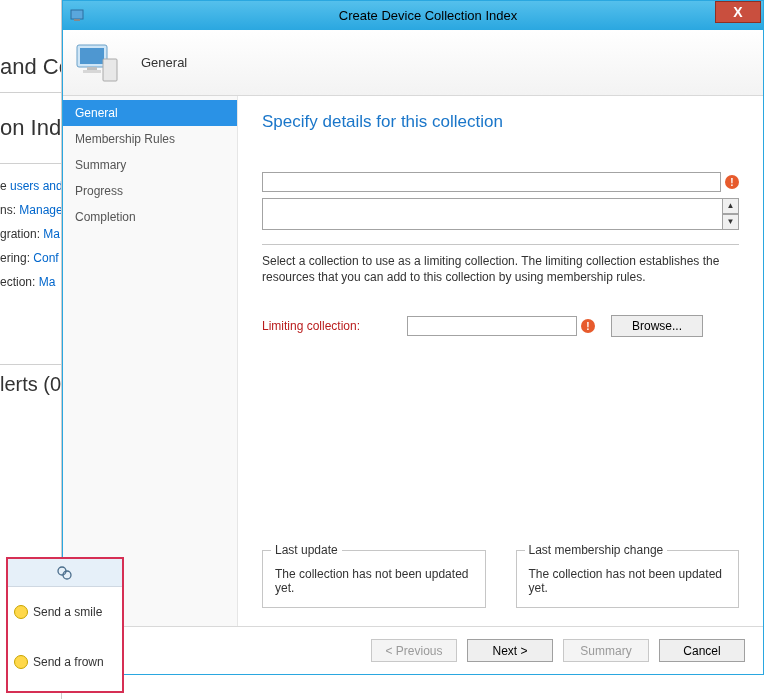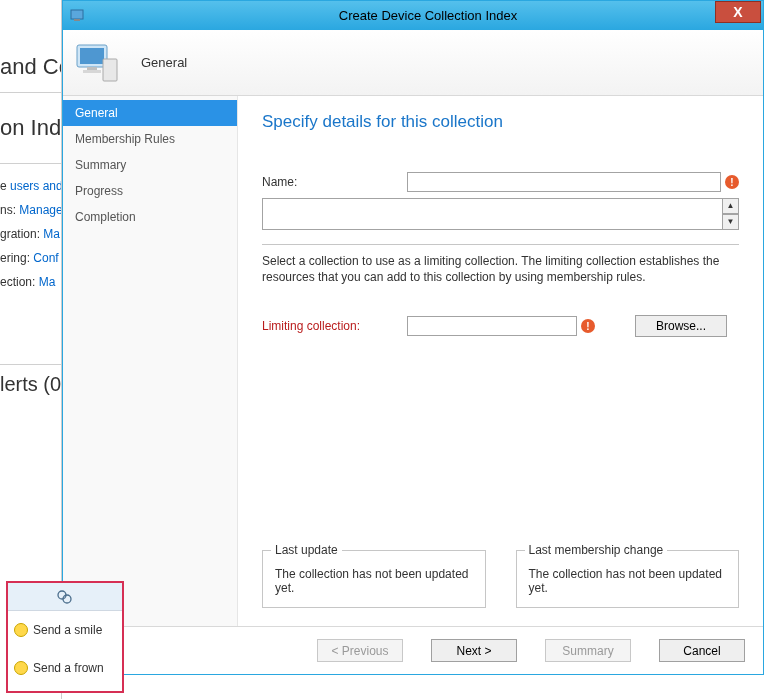--- a/index.html
+++ b/index.html
@@ -100,51 +100,51 @@
     color:#fff; font-size:10px; font-weight:bold;
     display:flex; align-items:center; justify-content:center;
   }
   .divider { border-top:1px solid #c6c6c6; margin:8px 0 8px 0; }
   .helptext { font-size:12px; color:#333; line-height:1.35; margin-bottom:30px; }
   .limrow { display:flex; align-items:center; }
   .limrow label { width:145px; font-size:12px; color:#b91c1c; }
   .limrow input { width:170px; height:20px; border:1px solid #a3a3a3; font-size:12px; padding:1px 3px; }
   .limrow .valicon { margin-left:4px; margin-top:0; }
   .limrow button {
-    margin-left:40px; width:92px; height:22px;
+    margin-left:16px; width:92px; height:22px;
     background:#efefef; border:1px solid #a0a0a0; font-size:12px; cursor:pointer;
   }
   .groups { display:flex; gap:30px; margin-top:auto; margin-bottom:8px; }
   .group { flex:1; border:1px solid #c6c6c6; padding:16px 12px 12px 12px; position:relative; font-size:12px; color:#333; }
   .group .glabel { position:absolute; top:-8px; left:8px; background:#fff; padding:0 4px; font-size:12px; color:#333;}
   .dlgbuttons {
     border-top:1px solid #d9d9d9;
     padding:12px 18px;
-    display:flex; justify-content:flex-end; gap:28px;
+    display:flex; justify-content:flex-end; gap:10px;
     background:#fff;
   }
   .dlgbuttons button {
     width:86px; height:23px; font-size:12px;
     background:#efefef; border:1px solid #a0a0a0; cursor:pointer;
   }
   .dlgbuttons button:disabled { color:#9a9a9a; background:#f4f4f4; border-color:#c8c8c8; cursor:default;}
   
   .feedback {
     position:absolute;
     left:6px; bottom:6px;
     width:118px;
     border:2px solid #d62f54;
     background:#fff;
     padding-bottom:4px;
   }
   .feedback .fbicon {
     height:28px; background:#e6f0f9; border-bottom:1px solid #cfd8e2;
     display:flex; align-items:center; justify-content:center;
   }
-  .feedback .fbitem { display:flex; align-items:center; padding:12px 6px; font-size:12px; cursor:pointer;}
+  .feedback .fbitem { display:flex; align-items:center; padding:18px 6px; font-size:12px; cursor:pointer;}
   .feedback .fbitem .face { width:14px; height:14px; border-radius:50%; margin-right:5px; position:relative; }
   .smile { background:#ffd84a; border:1px solid #c9a500;}
   .frown { background:#ffd84a; border:1px solid #c9a500;}
 </style>
 </head>
 <body>
 
 <div class="bg">
   <div style="padding-top:48px;">
     <div class="bg-heading">and Co</div>
@@ -185,21 +185,20 @@
       <div class="navitem">Membership Rules</div>
       <div class="navitem">Summary</div>
       <div class="navitem">Progress</div>
       <div class="navitem">Completion</div>
     </div>
 
     <div class="page">
       <h2>Specify details for this collection</h2>
 
       <div class="formrow">
-        <label>Name:</label>
         <div class="field">
           <input type="text" value="" style="">
           <div class="valicon">!</div>
         </div>
       </div>
 
       <div class="formrow">
         <div class="field">
           <textarea style=""></textarea>
           <div class="spinbtns">

